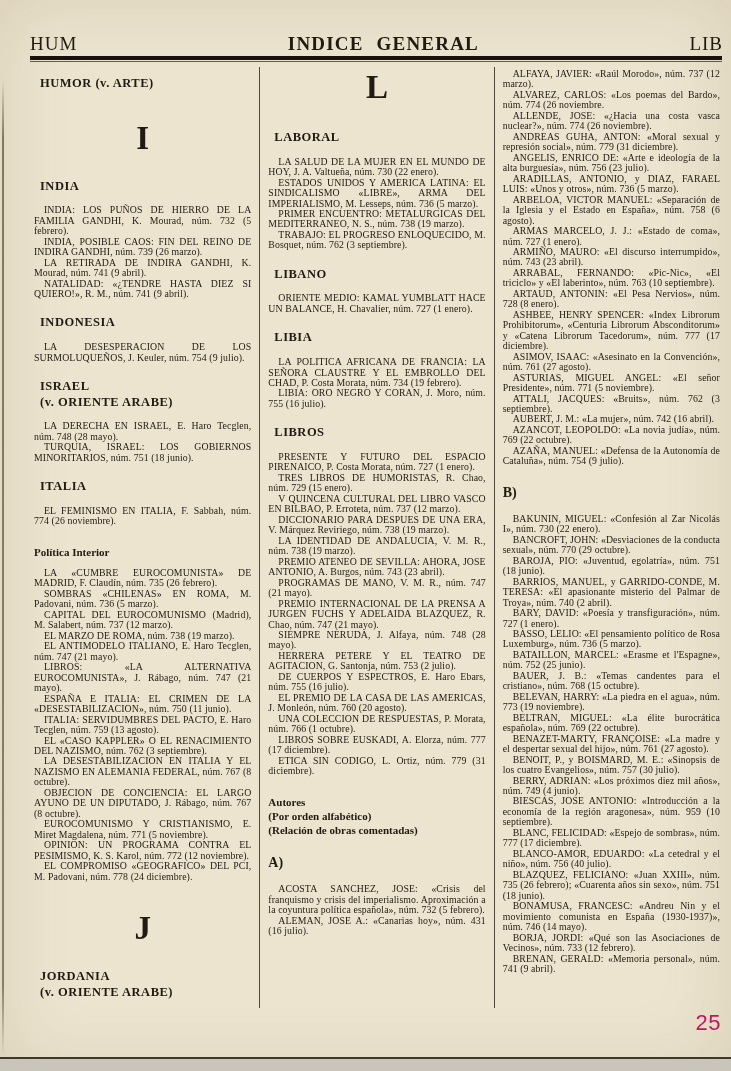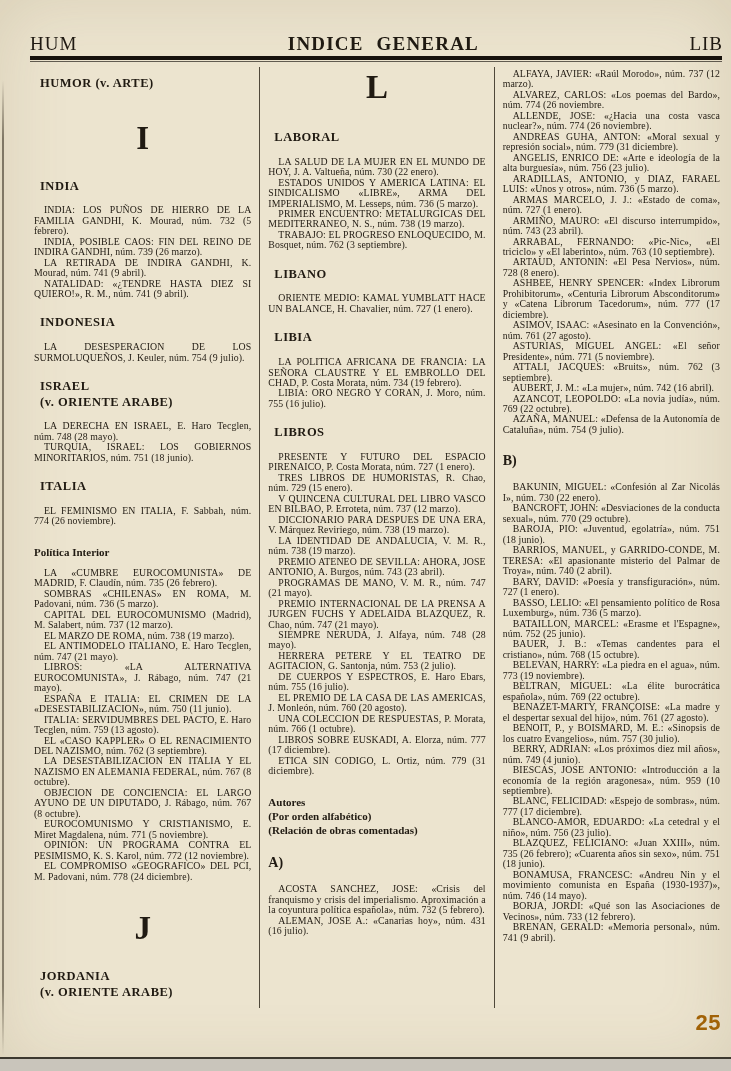--- a/index.html
+++ b/index.html
@@ -35,21 +35,21 @@
   .blk-h{font-size:12.5px;font-weight:bold;letter-spacing:.5px;margin:16px 6px 11px;white-space:pre-line;line-height:1.25;}
   .col > .blk-h:first-child{margin-top:7px;}
   .blk-h2{font-size:11px;font-weight:bold;text-align:left;margin:18px 0 9px;white-space:pre-line;line-height:1.3;}
   .blk-letter{font-size:33px;font-weight:600;text-align:center;line-height:1;margin:30px 0 24px;}
   .col > .blk-letter:first-child{margin-top:2px;margin-bottom:26px;}
   .blk-lh{font-size:14px;font-weight:bold;text-align:left;margin:18px 0 13px;}
 
   .page-number{
     position:absolute;top:1010px;right:10px;
     font-family:"Liberation Sans","DejaVu Sans",sans-serif;
-    font-weight:bold;font-size:22px;color:#a16207;letter-spacing:.5px;
+    font-weight:normal;font-size:22px;color:#be185d;letter-spacing:.5px;
   }
   .bottom-band{
     position:absolute;left:0;right:0;bottom:0;height:12px;
     background:#c9c5bb;border-top:2px solid #3c382f;
   }
 </style>
 </head>
 <body>
 
 <div class="page">
@@ -134,20 +134,21 @@
         <div class="blk-p">ACOSTA SANCHEZ, JOSE: «Crisis del franquismo y crisis del imperialismo. Aproximación a la coyuntura política española», núm. 732 (5 febrero).</div>
         <div class="blk-p">ALEMAN, JOSE A.: «Canarias hoy», núm. 431 (16 julio).</div>
       </div>
     <div class="col">
         <div class="blk-p">ALFAYA, JAVIER: «Raúl Morodo», núm. 737 (12 marzo).</div>
         <div class="blk-p">ALVAREZ, CARLOS: «Los poemas del Bardo», núm. 774 (26 noviembre.</div>
         <div class="blk-p">ALLENDE, JOSE: «¿Hacia una costa vasca nuclear?», núm. 774 (26 noviembre).</div>
         <div class="blk-p">ANDREAS GUHA, ANTON: «Moral sexual y represión social», núm. 779 (31 diciembre).</div>
         <div class="blk-p">ANGELIS, ENRICO DE: «Arte e ideología de la alta burguesía», núm. 756 (23 julio).</div>
         <div class="blk-p">ARADILLAS, ANTONIO, y DIAZ, FARAEL LUIS: «Unos y otros», núm. 736 (5 marzo).</div>
+        <div class="blk-p">ARBELOA, VICTOR MANUEL: «Separación de la Iglesia y el Estado en España», núm. 758 (6 agosto).</div>
         <div class="blk-p">ARMAS MARCELO, J. J.: «Estado de coma», núm. 727 (1 enero).</div>
         <div class="blk-p">ARMIÑO, MAURO: «El discurso interrumpido», núm. 743 (23 abril).</div>
         <div class="blk-p">ARRABAL, FERNANDO: «Pic-Nic», «El triciclo» y «El laberinto», núm. 763 (10 septiembre).</div>
         <div class="blk-p">ARTAUD, ANTONIN: «El Pesa Nervios», núm. 728 (8 enero).</div>
         <div class="blk-p">ASHBEE, HENRY SPENCER: «Index Librorum Prohibitorum», «Centuria Librorum Absconditorum» y «Catena Librorum Tacedorum», núm. 777 (17 diciembre).</div>
         <div class="blk-p">ASIMOV, ISAAC: «Asesinato en la Convención», núm. 761 (27 agosto).</div>
         <div class="blk-p">ASTURIAS, MIGUEL ANGEL: «El señor Presidente», núm. 771 (5 noviembre).</div>
         <div class="blk-p">ATTALI, JACQUES: «Bruits», núm. 762 (3 septiembre).</div>
         <div class="blk-p">AUBERT, J. M.: «La mujer», núm. 742 (16 abril).</div>
         <div class="blk-p">AZANCOT, LEOPOLDO: «La novia judía», núm. 769 (22 octubre).</div>
@@ -161,21 +162,21 @@
         <div class="blk-p">BASSO, LELIO: «El pensamiento político de Rosa Luxemburg», núm. 736 (5 marzo).</div>
         <div class="blk-p">BATAILLON, MARCEL: «Erasme et l'Espagne», núm. 752 (25 junio).</div>
         <div class="blk-p">BAUER, J. B.: «Temas candentes para el cristiano», núm. 768 (15 octubre).</div>
         <div class="blk-p">BELEVAN, HARRY: «La piedra en el agua», núm. 773 (19 noviembre).</div>
         <div class="blk-p">BELTRAN, MIGUEL: «La élite burocrática española», núm. 769 (22 octubre).</div>
         <div class="blk-p">BENAZET-MARTY, FRANÇOISE: «La madre y el despertar sexual del hijo», núm. 761 (27 agosto).</div>
         <div class="blk-p">BENOIT, P., y BOISMARD, M. E.: «Sinopsis de los cuatro Evangelios», núm. 757 (30 julio).</div>
         <div class="blk-p">BERRY, ADRIAN: «Los próximos diez mil años», núm. 749 (4 junio).</div>
         <div class="blk-p">BIESCAS, JOSE ANTONIO: «Introducción a la economía de la región aragonesa», núm. 959 (10 septiembre).</div>
         <div class="blk-p">BLANC, FELICIDAD: «Espejo de sombras», núm. 777 (17 diciembre).</div>
-        <div class="blk-p">BLANCO-AMOR, EDUARDO: «La cetedral y el niño», núm. 756 (23 julio).</div>
+        <div class="blk-p">BLANCO-AMOR, EDUARDO: «La cetedral y el niño», núm. 756 (40 julio).</div>
         <div class="blk-p">BLAZQUEZ, FELICIANO: «Juan XXIII», núm. 735 (26 febrero); «Cuarenta años sin sexo», núm. 751 (18 junio).</div>
         <div class="blk-p">BONAMUSA, FRANCESC: «Andreu Nin y el movimiento comunista en España (1930-1937)», núm. 746 (14 mayo).</div>
         <div class="blk-p">BORJA, JORDI: «Qué son las Asociaciones de Vecinos», núm. 733 (12 febrero).</div>
         <div class="blk-p">BRENAN, GERALD: «Memoria personal», núm. 741 (9 abril).</div>
       </div>
   </div>
 
   <div class="page-number">25</div>
   <div class="bottom-band"></div>
 </div>

